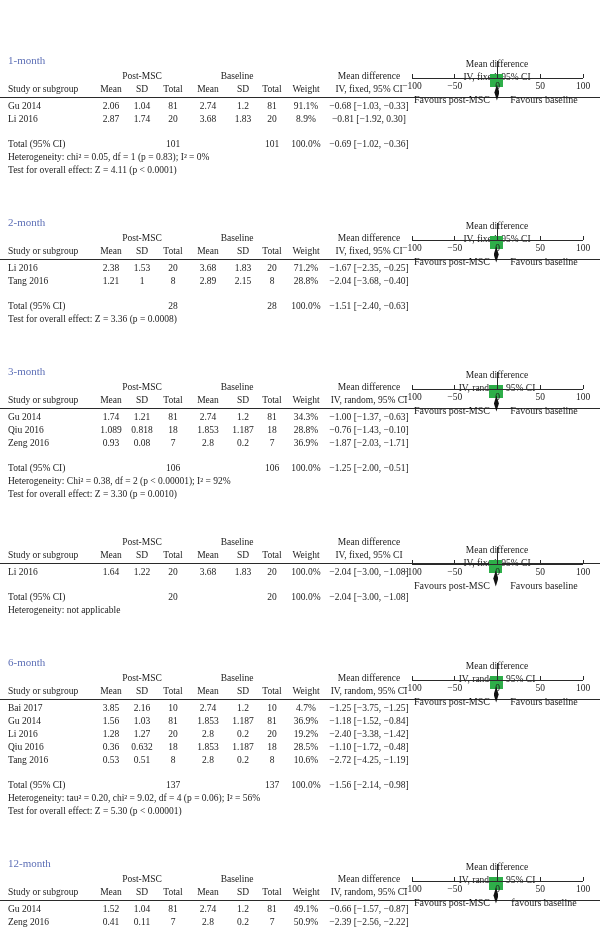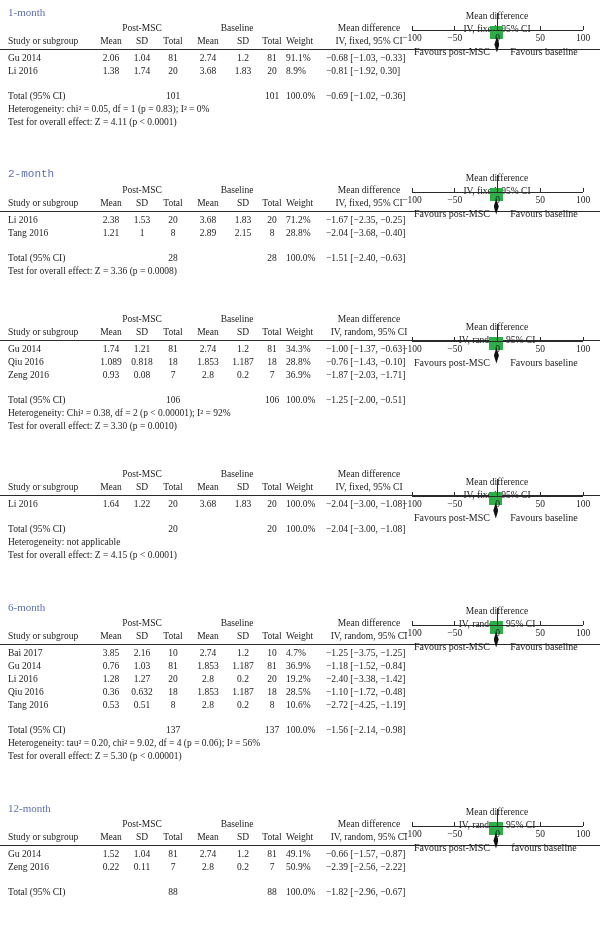--- a/index.html
+++ b/index.html
@@ -21,21 +21,21 @@
   .hdr-grid,.body-grid{
     display:grid;
     grid-template-columns:88px 30px 32px 30px 40px 30px 28px 40px 86px;
     padding-left:8px;
     font-size:9.5px;
     line-height:13px;
   }
   .cell{white-space:nowrap;overflow:visible;}
   .al{text-align:left;}
   .ac{text-align:center;}
-  .ar{text-align:left;}
+  .ar{text-align:center;}
   .rule{border-top:1.6px solid #2a2a2a;height:0;width:600px;margin:1px 0 2px 0;}
   .spacer-row{height:12px;grid-column:1 / 10;}
   .note-line{font-size:9.5px;line-height:13px;padding-left:8px;white-space:nowrap;}
   .plot{position:absolute;left:0;top:0;width:600px;height:100%;pointer-events:none;}
   .plot *{position:absolute;}
   .plot-hdr{width:170px;left:412px;text-align:center;font-size:9.5px;line-height:13px;white-space:nowrap;}
   .zero-line{width:1px;background:#2a2a2a;}
   .axis-line{height:1px;background:#2a2a2a;}
   .tickmark{width:1px;height:4px;background:#2a2a2a;}
   .ticklabel{width:34px;text-align:center;font-size:9.5px;line-height:10px;}
@@ -43,21 +43,21 @@
   .whisker{height:1px;background:#1c1c1c;}
   .sq{background:#2eae49;}
   .diamond{width:5px;height:16px;background:#111;
     clip-path:polygon(50% 0, 100% 50%, 50% 100%, 0 50%);}
 </style>
 </head>
 <body>
 
 <div id="figure">
   <div class="panel" style="padding-bottom: 21px;">
-    <div class="panel-title" style="color: rgb(93, 111, 182);">1-month</div>
+    <div class="panel-title" style="color: rgb(93, 111, 182); margin-top: 48px;">1-month</div>
     <div class="hdr-grid">
         <div class="cell al"></div>
         <div class="cell ac" style="grid-column: span 3;">Post-MSC</div>
         <div class="cell ac" style="grid-column: span 3;">Baseline</div>
         <div class="cell al"></div>
         <div class="cell ac">Mean difference</div>
         <div class="cell al">Study or subgroup</div>
         <div class="cell ac">Mean</div>
         <div class="cell ac">SD</div>
         <div class="cell ac">Total</div>
@@ -72,21 +72,21 @@
         <div class="cell al">Gu 2014</div>
         <div class="cell ac">2.06</div>
         <div class="cell ac">1.04</div>
         <div class="cell ac">81</div>
         <div class="cell ac">2.74</div>
         <div class="cell ac">1.2</div>
         <div class="cell ac">81</div>
         <div class="cell ar">91.1%</div>
         <div class="cell ar">−0.68 [−1.03, −0.33]</div>
         <div class="cell al">Li 2016</div>
-        <div class="cell ac">1.38</div>
+        <div class="cell ac">2.87</div>
         <div class="cell ac">1.74</div>
         <div class="cell ac">20</div>
         <div class="cell ac">3.68</div>
         <div class="cell ac">1.83</div>
         <div class="cell ac">20</div>
         <div class="cell ar">8.9%</div>
         <div class="cell ar">−0.81 [−1.92, 0.30]</div>
         <div class="spacer-row"></div>
         <div class="cell al">Total (95% CI)</div>
         <div class="cell ac"></div>
@@ -119,21 +119,21 @@
         <div class="tickmark" style="left: 539.75px; top: 24px;"></div>
         <div class="ticklabel" style="left: 523.25px; top: 31px;">50</div>
         <div class="tickmark" style="left: 582.5px; top: 24px;"></div>
         <div class="ticklabel" style="left: 566px; top: 31px;">100</div>
         <div class="favours" style="left: 377px; top: 44px;">Favours post-MSC</div>
         <div class="favours" style="left: 469px; top: 44px;">Favours baseline</div>
       </div>
   </div>
 
   <div class="panel" style="padding-bottom: 21px;">
-    <div class="panel-title" style="color: rgb(93, 111, 182); font-family: Liberation Mono, monospace;">2-month</div>
+    <div class="panel-title" style="color: rgb(93, 111, 182);">2-month</div>
     <div class="hdr-grid">
         <div class="cell al"></div>
         <div class="cell ac" style="grid-column: span 3;">Post-MSC</div>
         <div class="cell ac" style="grid-column: span 3;">Baseline</div>
         <div class="cell al"></div>
         <div class="cell ac">Mean difference</div>
         <div class="cell al">Study or subgroup</div>
         <div class="cell ac">Mean</div>
         <div class="cell ac">SD</div>
         <div class="cell ac">Total</div>
@@ -194,20 +194,21 @@
         <div class="tickmark" style="left: 539.75px; top: 24px;"></div>
         <div class="ticklabel" style="left: 523.25px; top: 31px;">50</div>
         <div class="tickmark" style="left: 582.5px; top: 24px;"></div>
         <div class="ticklabel" style="left: 566px; top: 31px;">100</div>
         <div class="favours" style="left: 377px; top: 44px;">Favours post-MSC</div>
         <div class="favours" style="left: 469px; top: 44px;">Favours baseline</div>
       </div>
   </div>
 
   <div class="panel" style="padding-bottom: 21px;">
+    <div class="panel-title" style="color: rgb(93, 111, 182);">3-month</div>
     <div class="hdr-grid">
         <div class="cell al"></div>
         <div class="cell ac" style="grid-column: span 3;">Post-MSC</div>
         <div class="cell ac" style="grid-column: span 3;">Baseline</div>
         <div class="cell al"></div>
         <div class="cell ac">Mean difference</div>
         <div class="cell al">Study or subgroup</div>
         <div class="cell ac">Mean</div>
         <div class="cell ac">SD</div>
         <div class="cell ac">Total</div>
@@ -319,21 +320,20 @@
         <div class="cell ac"></div>
         <div class="cell ac"></div>
         <div class="cell ac">20</div>
         <div class="cell ac"></div>
         <div class="cell ac"></div>
         <div class="cell ac">20</div>
         <div class="cell ar">100.0%</div>
         <div class="cell ar">−2.04 [−3.00, −1.08]</div>
       </div>
     <div class="note-line">Heterogeneity: not applicable</div>
-    <div class="note-line">Test for overall effect: Z = 4.15 (p &lt; 0.0001)</div>
     <div class="plot">
         <div class="plot-hdr" style="top: 8px;">Mean difference</div>
         <div class="plot-hdr" style="top: 21px;">IV, fixed, 95% CI</div>
         <div class="zero-line" style="left: 497px; top: 11px; height: 17px;"></div>
         <div class="whisker" style="left: 494.935px; width: 1.6416px; top: 30px;"></div>
         <div class="sq" style="width: 13px; height: 13px; left: 489.256px; top: 24px; background: rgb(46, 174, 73);"></div>
         <div class="diamond" style="left: 493.256px; top: 34.5px;"></div>
         <div class="axis-line" style="left: 412px; width: 171px; top: 28px;"></div>
         <div class="tickmark" style="left: 411.5px; top: 24px;"></div>
         <div class="ticklabel" style="left: 395px; top: 31px;">−100</div>
@@ -373,21 +373,21 @@
         <div class="cell al">Bai 2017</div>
         <div class="cell ac">3.85</div>
         <div class="cell ac">2.16</div>
         <div class="cell ac">10</div>
         <div class="cell ac">2.74</div>
         <div class="cell ac">1.2</div>
         <div class="cell ac">10</div>
         <div class="cell ar">4.7%</div>
         <div class="cell ar">−1.25 [−3.75, −1.25]</div>
         <div class="cell al">Gu 2014</div>
-        <div class="cell ac">0.76</div>
+        <div class="cell ac">1.56</div>
         <div class="cell ac">1.03</div>
         <div class="cell ac">81</div>
         <div class="cell ac">1.853</div>
         <div class="cell ac">1.187</div>
         <div class="cell ac">81</div>
         <div class="cell ar">36.9%</div>
         <div class="cell ar">−1.18 [−1.52, −0.84]</div>
         <div class="cell al">Li 2016</div>
         <div class="cell ac">1.28</div>
         <div class="cell ac">1.27</div>
@@ -482,21 +482,21 @@
         <div class="cell al">Gu 2014</div>
         <div class="cell ac">1.52</div>
         <div class="cell ac">1.04</div>
         <div class="cell ac">81</div>
         <div class="cell ac">2.74</div>
         <div class="cell ac">1.2</div>
         <div class="cell ac">81</div>
         <div class="cell ar">49.1%</div>
         <div class="cell ar">−0.66 [−1.57, −0.87]</div>
         <div class="cell al">Zeng 2016</div>
-        <div class="cell ac">0.22</div>
+        <div class="cell ac">0.41</div>
         <div class="cell ac">0.11</div>
         <div class="cell ac">7</div>
         <div class="cell ac">2.8</div>
         <div class="cell ac">0.2</div>
         <div class="cell ac">7</div>
         <div class="cell ar">50.9%</div>
         <div class="cell ar">−2.39 [−2.56, −2.22]</div>
         <div class="spacer-row"></div>
         <div class="cell al">Total (95% CI)</div>
         <div class="cell ac"></div>

